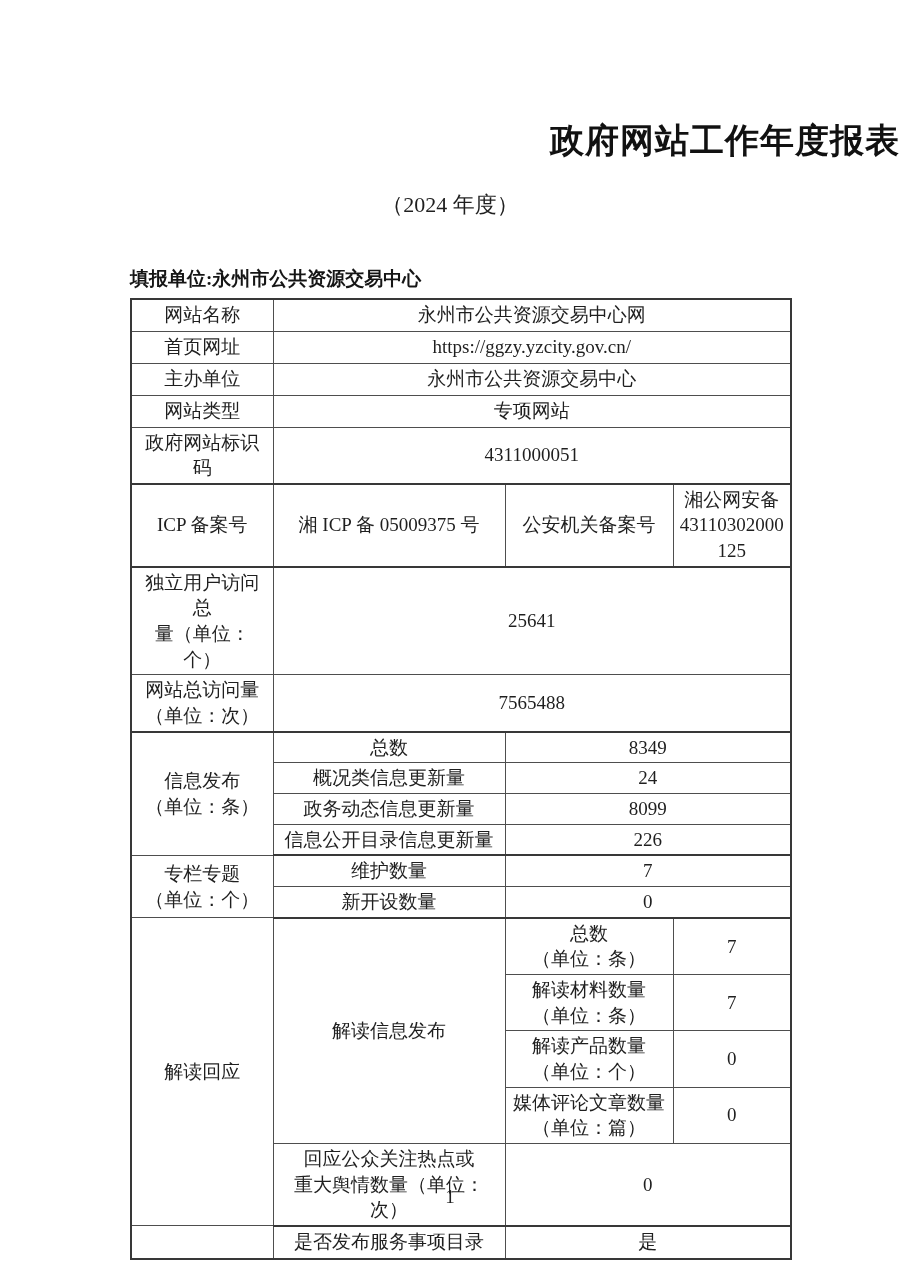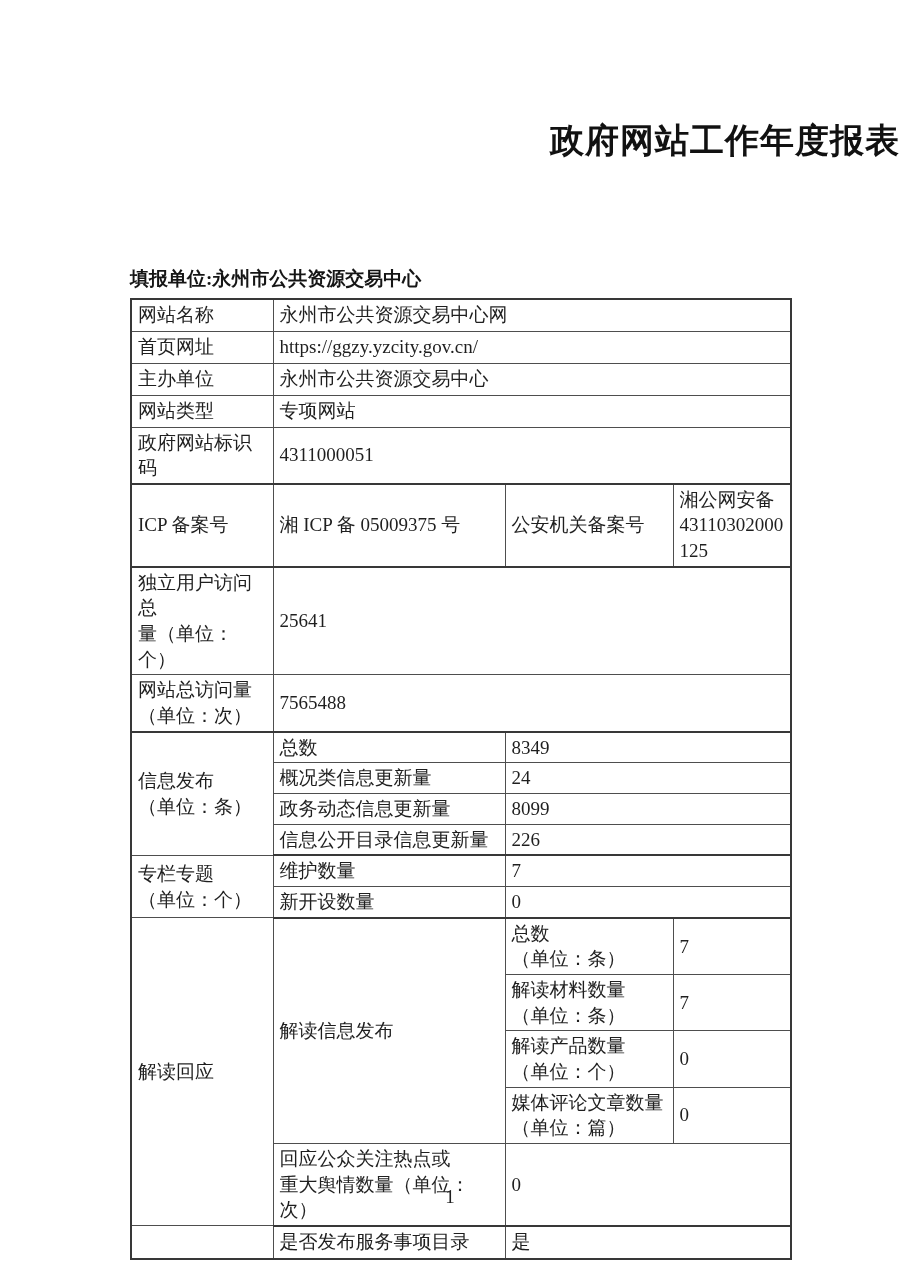--- a/index.html
+++ b/index.html
@@ -39,21 +39,21 @@
   table.report {
     position: absolute;
     top: 298px; left: 130px;
     width: 660px;
     border-collapse: collapse;
     table-layout: fixed;
     border: 2px solid #383838;
   }
   table.report td {
     border: 1px solid #4e4e4e;
-    text-align: left;
+    text-align: center;
     vertical-align: middle;
     font-size: 19px;
     line-height: 1.35;
     padding: 2px 6px;
     white-space: pre-line;
     overflow: hidden;
     word-break: break-word;
   }
   table.report tr.thick > td { border-bottom-width: 2px; border-bottom-color: #383838; }
   td.num { font-family: Liberation Serif, serif; }
@@ -63,20 +63,21 @@
     text-align: center;
     font-size: 19px;
   }
 </style>
 </head>
 <body>
 
 <div class="page">
 
   <div class="doc-title">政府网站工作年度报表</div>
+  <div class="doc-subtitle">（2024 年度）</div>
   <div class="report-unit">填报单位:永州市公共资源交易中心</div>
 
   <table class="report">
     <colgroup>
       <col style="width:142px">
       <col style="width:232px">
       <col style="width:168px">
       <col style="width:118px">
     </colgroup>
 

